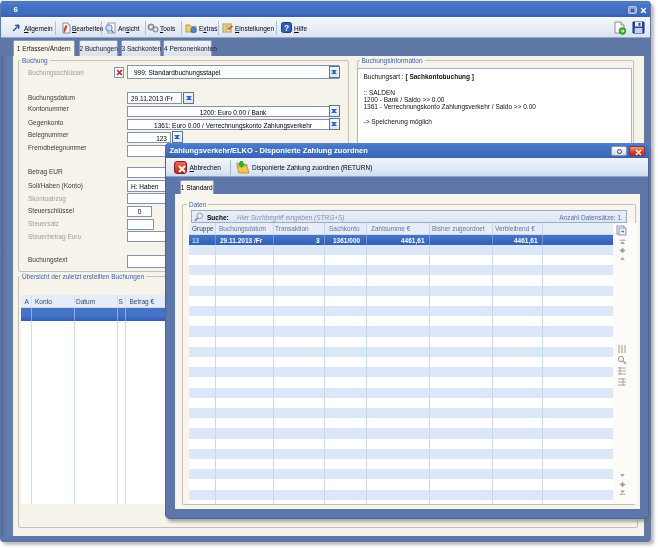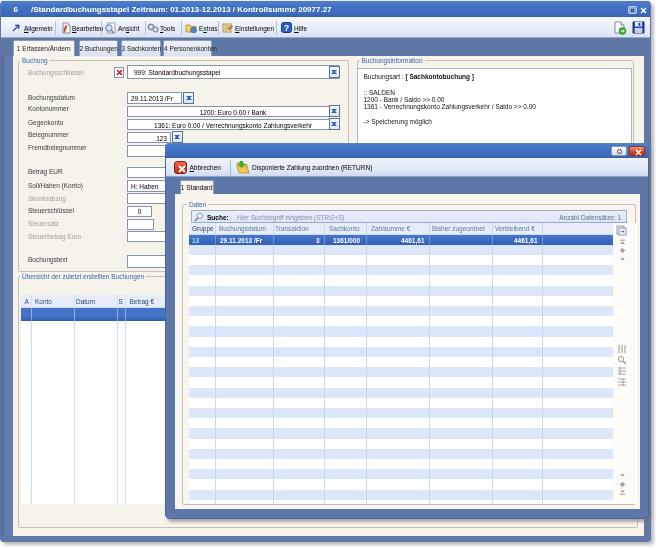--- a/index.html
+++ b/index.html
@@ -69,21 +69,20 @@
 <body>
 <div id="stage">
   <div id="win" class="abs"></div>
   <div class="abs" style="left:3px; top:0px; width:646px; height:1px; background:rgba(255,255,255,0.85); z-index:3;"></div>
   <div id="body" class="abs"></div>
   <div id="frameL" class="abs"></div>
   <div id="frameR" class="abs"></div>
 
   <div id="titlebar" class="abs">
     <span class="abs" style="left:12.5px; top:4px;">6</span>
-    <span class="abs" style="left:30px; top:4px;">/Standardbuchungsstapel Zeitraum: 01.2013-12.2013 / Kontrollsumme 20977.27</span>
     <div class="abs" style="left:627px; top:5px; width:8.5px; height:8px; border:1px solid #b9cbea; border-radius:1.5px; background:#8aa6dc;">
       <div class="abs" style="left:1.5px; top:1.5px; width:3.5px; height:3.5px; border:1px solid #2c4a80;"></div>
     </div>
     <svg style="left:639px; top:6px;" width="7" height="7" viewBox="0 0 10 10">
         <path d="M1.5 1.5 L8.5 8.5 M8.5 1.5 L1.5 8.5" stroke="#fff" stroke-width="2"></path>
       </svg>
   </div>
 
   <div id="menubar" class="abs">
     <svg style="left:11px; top:7px;" width="8" height="8" viewBox="0 0 9 9">
@@ -224,20 +223,21 @@
     <div class="ovcol" style="left:10px;"></div>
     <div class="ovcol" style="left:53px;"></div>
     <div class="ovcol" style="left:95.5px;"></div>
     <div class="ovcol" style="left:104px;"></div>
   </div>
 
     <div id="botframe" class="abs"></div>
 
   <div id="dlg" class="abs">
     <div id="dtitle" class="abs">
+        <span class="abs" style="left:4.5px; top:3px;">Zahlungsverkehr/ELKO - Disponierte Zahlung zuordnen</span>
       <div class="abs" style="left:446px; top:3px; width:16px; height:10px; background:linear-gradient(#fdfdfd,#d4dae6); border:1px solid #8898b8; border-radius:2px;">
         <div class="abs" style="left:4.5px; top:1.5px; width:5px; height:5px; border-radius:50%; border:1.5px solid #404a5c;"></div>
       </div>
       <div class="abs" style="left:464px; top:3px; width:16px; height:10px; background:linear-gradient(#f09a80,#d8442c 60%,#c03018); border:1px solid #903020; border-radius:2px;">
         <svg style="left:4.5px; top:1.5px;" width="7" height="7" viewBox="0 0 7 7">
             <path d="M1 1 L6 6 M6 1 L1 6" stroke="#fff" stroke-width="1.4"></path>
           </svg>
       </div>
     </div>
     <div id="dtoolbar" class="abs">

